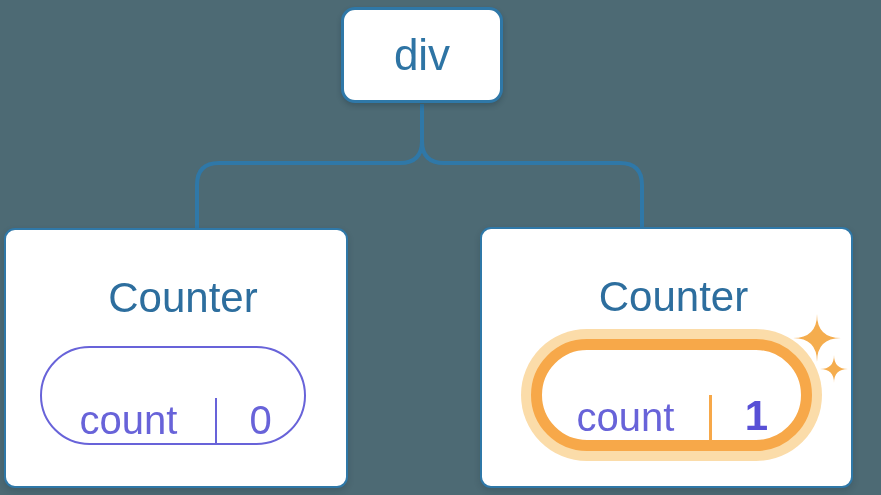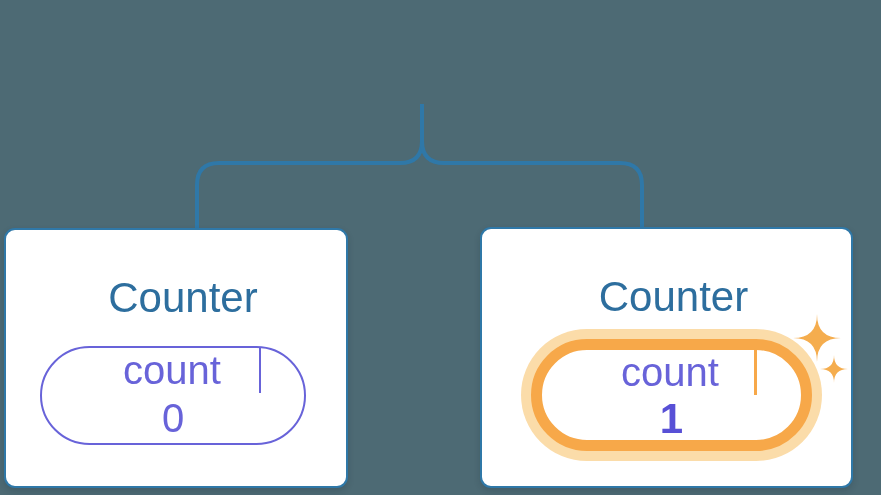--- a/index.html
+++ b/index.html
@@ -57,24 +57,23 @@
     text-align: center;
     font-size: 42px;
     font-weight: 500;
     color: var(--title-text, #2D6E9E);
     margin-left: 14px;
   }
   .pill {
     position: absolute;
     box-sizing: border-box;
     display: flex;
-    align-items: center;
+    align-items: flex-end;
     background: #fff;
     border-radius: 70px;
-    flex-direction: column;
   }
   .pill-plain {
     left: 34px; top: 116px;
     width: 266px; height: 99px;
     border: 2.5px solid var(--purple, #6863D9);
   }
   .pill-highlight {
     left: 49px; top: 110px;
     width: 281px; height: 112px;
     border: 11px solid var(--orange, #F7A849);
@@ -119,20 +118,23 @@
 </head>
 <body>
 
 <div class="stage">
 
   <svg class="connectors" viewBox="0 0 881 495" aria-hidden="true">
     <path d="M422,104 L422,141 Q422,163 400,163 L219,163 Q197,163 197,185 L197,228"></path>
     <path d="M422,104 L422,141 Q422,163 444,163 L620,163 Q642,163 642,185 L642,228"></path>
   </svg>
 
+  <div class="node-root">
+    <span>div</span>
+  </div>
 
   <div class="card card-left">
     <div class="card-title">Counter</div>
     <div class="pill pill-plain">
       <span class="cell key">count</span>
       <span class="cell val">0</span>
     </div>
   </div>
 
   <div class="card card-right">

